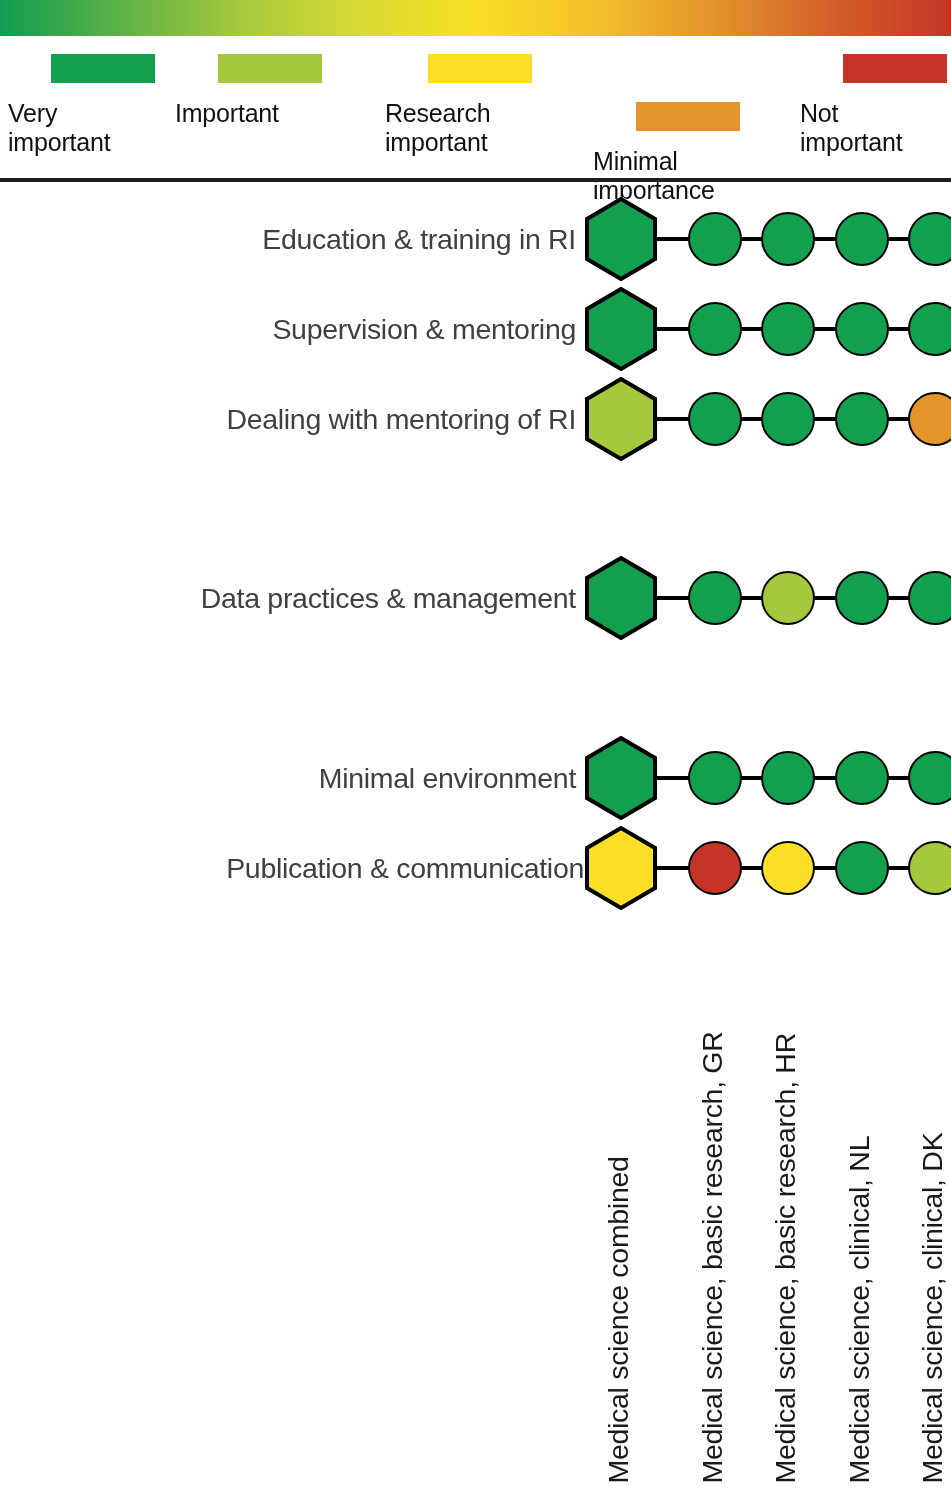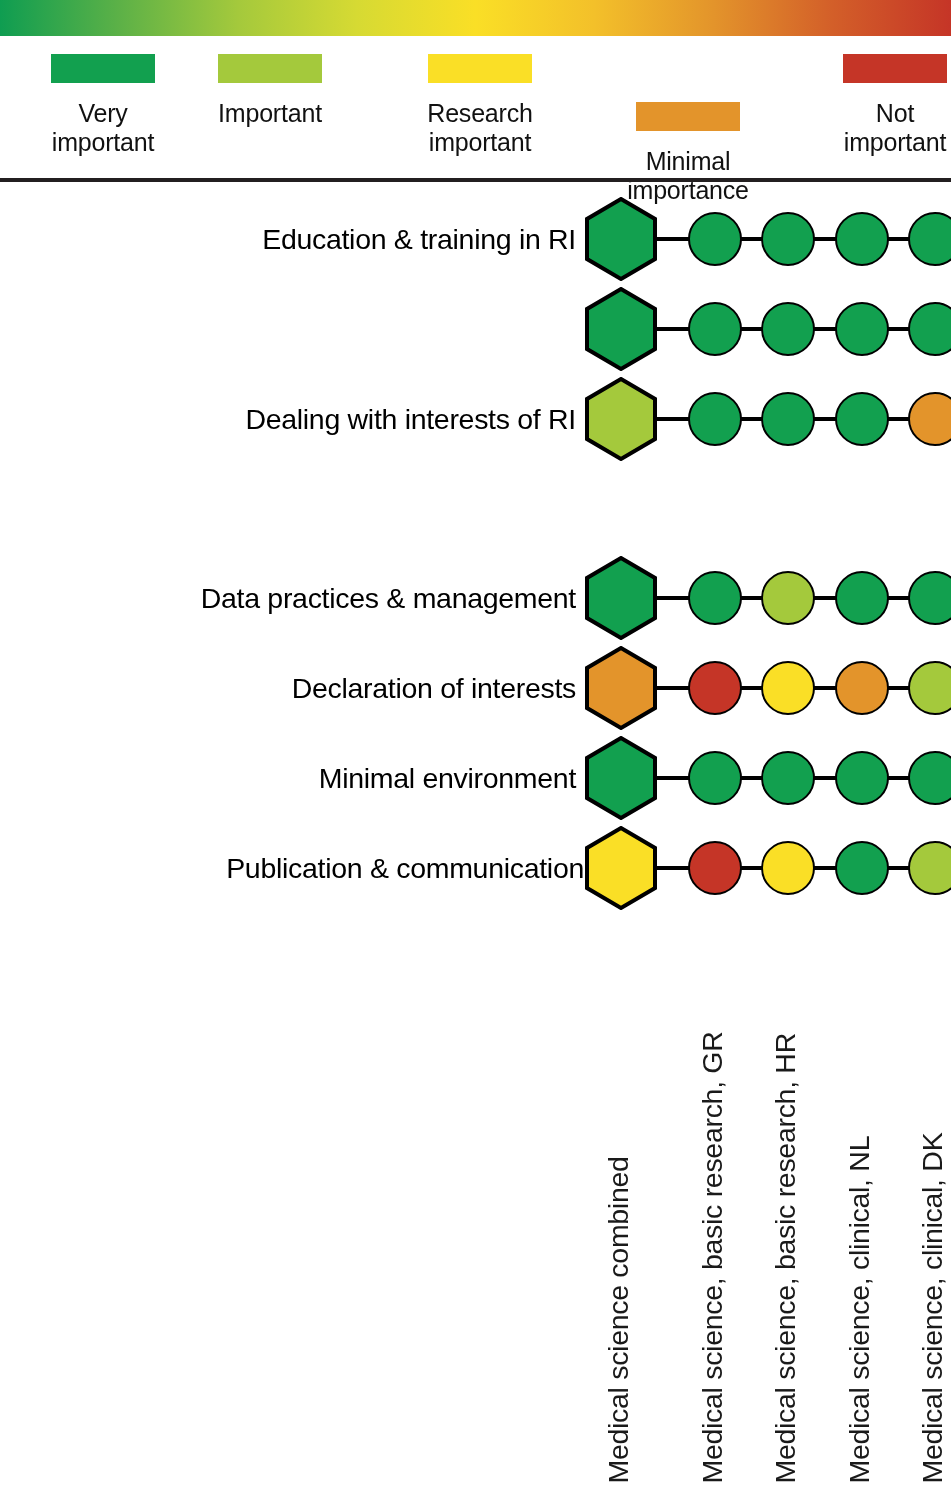--- a/index.html
+++ b/index.html
@@ -42,21 +42,21 @@
     width: 190px;
   }
   .legend-swatch {
     width: 104px;
     height: 29px;
     margin: 0 auto;
     display: block;
   }
   .legend-label {
     margin-top: 16px;
-    text-align: center;
+    text-align: left;
     font-size: 25px;
     line-height: 1.17;
     letter-spacing: -0.2px;
     color: #111111;
     white-space: pre-line;
   }
   #legend-item-0 { left: 8px; }
   #legend-item-1 { left: 175px; }
   #legend-item-2 { left: 385px; }
   #legend-item-3 { left: 593px; margin-top: 48px; }
@@ -87,21 +87,21 @@
   }
   .row-label {
     position: absolute;
     right: 375px;
     top: 50%;
     transform: translateY(-50%);
     text-align: right;
     font-size: 28.5px;
     line-height: 1;
     letter-spacing: -0.3px;
-    color: #000000;
+    color: #404040;
     white-space: nowrap;
   }
   .connector {
     position: absolute;
     top: 50%;
     height: 4px;
     background: #000000;
     transform: translateY(-2px);
   }
   .marker-hex {
@@ -187,34 +187,35 @@
         <div class="connector" style="left: 887px; width: 23px;"></div>
         <div class="marker-hex" title="Education &amp; training in RI — Medical science combined: Very important" style="left: 584px;"><svg viewBox="0 0 74 84" width="74" height="84">
             <polygon points="37,2 71,22 71,62 37,82 3,62 3,22" fill="#12a04f" stroke="#000000" stroke-width="4" stroke-linejoin="miter"></polygon>
           </svg></div>
         <div class="marker-circle" title="Education &amp; training in RI — Medical science, basic research, GR: Very important" style="left: 688px; background: rgb(18, 160, 79);"></div>
         <div class="marker-circle" title="Education &amp; training in RI — Medical science, basic research, HR: Very important" style="left: 761px; background: rgb(18, 160, 79);"></div>
         <div class="marker-circle" title="Education &amp; training in RI — Medical science, clinical, NL: Very important" style="left: 835px; background: rgb(18, 160, 79);"></div>
         <div class="marker-circle" title="Education &amp; training in RI — Medical science, clinical, DK: Very important" style="left: 908px; background: rgb(18, 160, 79);"></div>
       </div>
       <div class="row" style="top: 102px;">
+        <div class="row-label">Supervision &amp; mentoring</div>
         <div class="connector" style="left: 656px; width: 34px;"></div>
         <div class="connector" style="left: 740px; width: 23px;"></div>
         <div class="connector" style="left: 813px; width: 24px;"></div>
         <div class="connector" style="left: 887px; width: 23px;"></div>
         <div class="marker-hex" title="Supervision &amp; mentoring — Medical science combined: Very important" style="left: 584px;"><svg viewBox="0 0 74 84" width="74" height="84">
             <polygon points="37,2 71,22 71,62 37,82 3,62 3,22" fill="#12a04f" stroke="#000000" stroke-width="4" stroke-linejoin="miter"></polygon>
           </svg></div>
         <div class="marker-circle" title="Supervision &amp; mentoring — Medical science, basic research, GR: Very important" style="left: 688px; background: rgb(18, 160, 79);"></div>
         <div class="marker-circle" title="Supervision &amp; mentoring — Medical science, basic research, HR: Very important" style="left: 761px; background: rgb(18, 160, 79);"></div>
         <div class="marker-circle" title="Supervision &amp; mentoring — Medical science, clinical, NL: Very important" style="left: 835px; background: rgb(18, 160, 79);"></div>
         <div class="marker-circle" title="Supervision &amp; mentoring — Medical science, clinical, DK: Very important" style="left: 908px; background: rgb(18, 160, 79);"></div>
       </div>
       <div class="row" style="top: 192px;">
-        <div class="row-label">Dealing with interests of RI</div>
+        <div class="row-label">Dealing with mentoring of RI</div>
         <div class="connector" style="left: 656px; width: 34px;"></div>
         <div class="connector" style="left: 740px; width: 23px;"></div>
         <div class="connector" style="left: 813px; width: 24px;"></div>
         <div class="connector" style="left: 887px; width: 23px;"></div>
         <div class="marker-hex" title="Dealing with breaches of RI — Medical science combined: Important" style="left: 584px;"><svg viewBox="0 0 74 84" width="74" height="84">
             <polygon points="37,2 71,22 71,62 37,82 3,62 3,22" fill="#a4c93c" stroke="#000000" stroke-width="4" stroke-linejoin="miter"></polygon>
           </svg></div>
         <div class="marker-circle" title="Dealing with breaches of RI — Medical science, basic research, GR: Very important" style="left: 688px; background: rgb(18, 160, 79);"></div>
         <div class="marker-circle" title="Dealing with breaches of RI — Medical science, basic research, HR: Very important" style="left: 761px; background: rgb(18, 160, 79);"></div>
         <div class="marker-circle" title="Dealing with breaches of RI — Medical science, clinical, NL: Very important" style="left: 835px; background: rgb(18, 160, 79);"></div>
@@ -226,34 +227,20 @@
         <div class="connector" style="left: 740px; width: 23px;"></div>
         <div class="connector" style="left: 813px; width: 24px;"></div>
         <div class="connector" style="left: 887px; width: 23px;"></div>
         <div class="marker-hex" title="Data practices &amp; management — Medical science combined: Very important" style="left: 584px;"><svg viewBox="0 0 74 84" width="74" height="84">
             <polygon points="37,2 71,22 71,62 37,82 3,62 3,22" fill="#12a04f" stroke="#000000" stroke-width="4" stroke-linejoin="miter"></polygon>
           </svg></div>
         <div class="marker-circle" title="Data practices &amp; management — Medical science, basic research, GR: Very important" style="left: 688px; background: rgb(18, 160, 79);"></div>
         <div class="marker-circle" title="Data practices &amp; management — Medical science, basic research, HR: Important" style="left: 761px; background: rgb(164, 201, 60);"></div>
         <div class="marker-circle" title="Data practices &amp; management — Medical science, clinical, NL: Very important" style="left: 835px; background: rgb(18, 160, 79);"></div>
         <div class="marker-circle" title="Data practices &amp; management — Medical science, clinical, DK: Very important" style="left: 908px; background: rgb(18, 160, 79);"></div>
-      </div>
-      <div class="row" style="top: 461px;">
-        <div class="row-label">Declaration of interests</div>
-        <div class="connector" style="left: 656px; width: 34px;"></div>
-        <div class="connector" style="left: 740px; width: 23px;"></div>
-        <div class="connector" style="left: 813px; width: 24px;"></div>
-        <div class="connector" style="left: 887px; width: 23px;"></div>
-        <div class="marker-hex" title="Declaration of interests — Medical science combined: Minimal importance" style="left: 584px;"><svg viewBox="0 0 74 84" width="74" height="84">
-            <polygon points="37,2 71,22 71,62 37,82 3,62 3,22" fill="#e3942b" stroke="#000000" stroke-width="4" stroke-linejoin="miter"></polygon>
-          </svg></div>
-        <div class="marker-circle" title="Declaration of interests — Medical science, basic research, GR: Not important" style="left: 688px; background: rgb(197, 53, 39);"></div>
-        <div class="marker-circle" title="Declaration of interests — Medical science, basic research, HR: Somewhat important" style="left: 761px; background: rgb(250, 223, 38);"></div>
-        <div class="marker-circle" title="Declaration of interests — Medical science, clinical, NL: Minimal importance" style="left: 835px; background: rgb(227, 148, 43);"></div>
-        <div class="marker-circle" title="Declaration of interests — Medical science, clinical, DK: Important" style="left: 908px; background: rgb(164, 201, 60);"></div>
       </div>
       <div class="row" style="top: 551px;">
         <div class="row-label">Minimal environment</div>
         <div class="connector" style="left: 656px; width: 34px;"></div>
         <div class="connector" style="left: 740px; width: 23px;"></div>
         <div class="connector" style="left: 813px; width: 24px;"></div>
         <div class="connector" style="left: 887px; width: 23px;"></div>
         <div class="marker-hex" title="Research environment — Medical science combined: Very important" style="left: 584px;"><svg viewBox="0 0 74 84" width="74" height="84">
             <polygon points="37,2 71,22 71,62 37,82 3,62 3,22" fill="#12a04f" stroke="#000000" stroke-width="4" stroke-linejoin="miter"></polygon>
           </svg></div>

